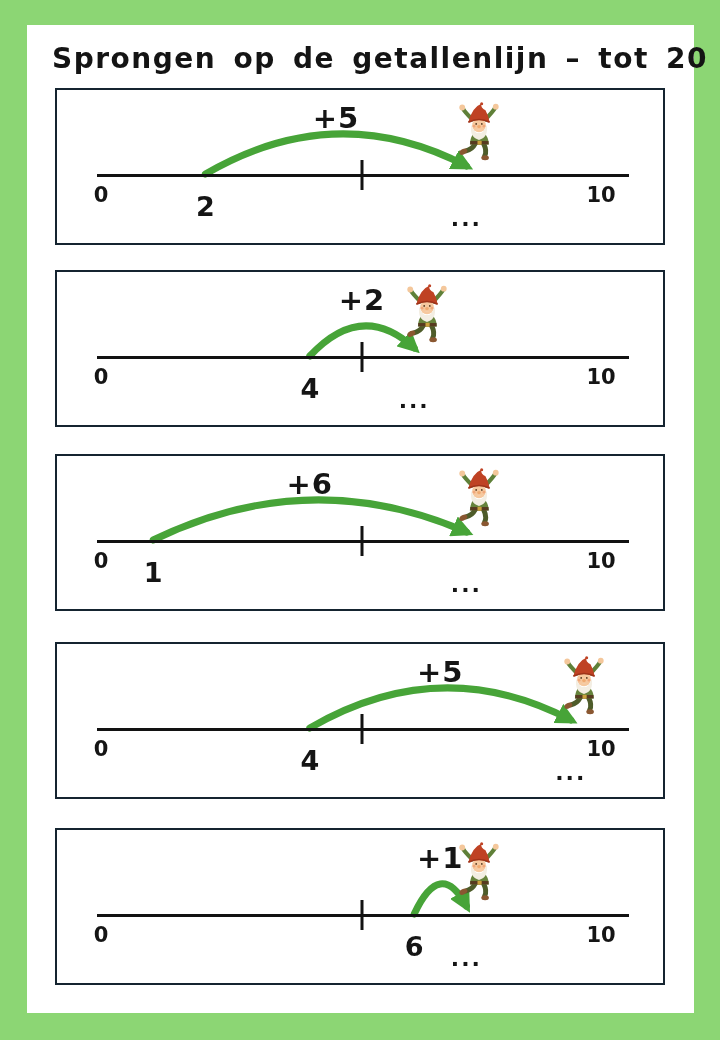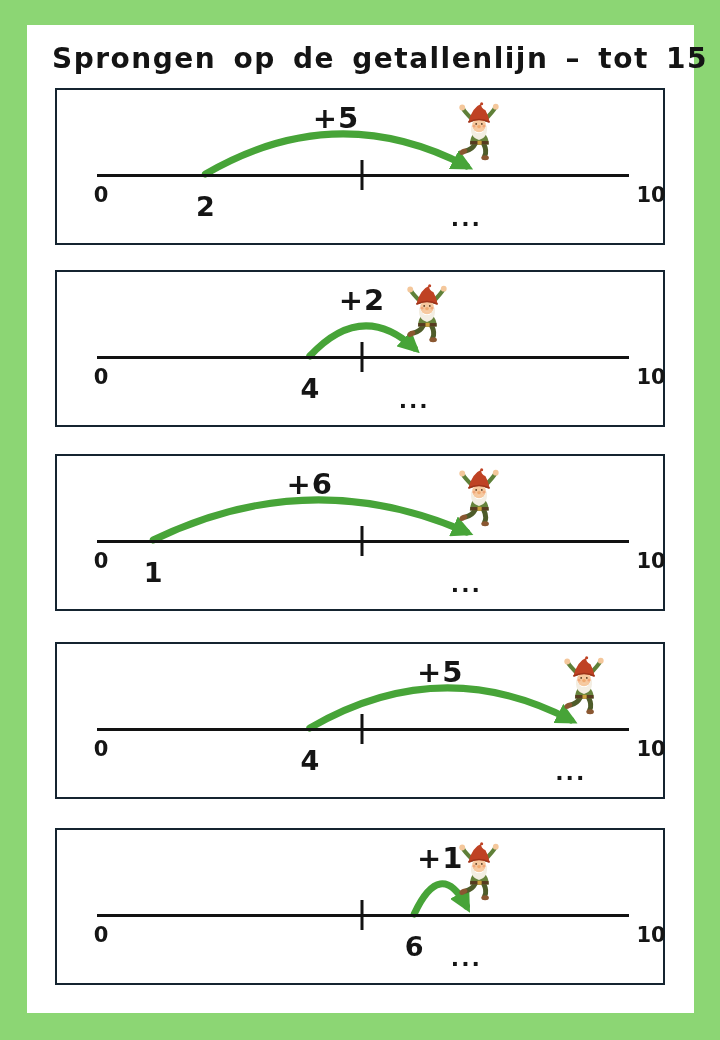--- a/index.html
+++ b/index.html
@@ -33,31 +33,31 @@
     position:absolute; left:40px; top:84px;
     width:532px; height:3px; background:#121212;
   }
   .tick {
     position:absolute; top:70px;
     width:3px; height:30px; background:#121212;
     transform:translateX(-50%);
   }
   .lbl { position:absolute; color:#151515; line-height:1; white-space:nowrap; }
   .zero { left:44px; top:95px; font-size:21px; font-weight:bold; transform:translateX(-50%); }
-  .ten  { left:594px; top:95px; font-size:21px; font-weight:bold; transform:translateX(-50%); }
+  .ten  { left:544px; top:95px; font-size:21px; font-weight:bold; transform:translateX(-50%); }
   .start-num { top:103px; font-size:27px; font-weight:bold; transform:translateX(-50%); }
   .jump { top:14px; font-size:29px; font-weight:bold; letter-spacing:1px; transform:translateX(-50%); }
   .dots { top:118px; font-size:22px; font-weight:bold; letter-spacing:2px; transform:translateX(-50%); }
   .gnome { position:absolute; top:11px; width:46px; height:61px; }
 </style>
 </head>
 <body>
 
 <div class="page">
-  <h1 class="title">Sprongen op de getallenlijn – tot 15</h1>
+  <h1 class="title">Sprongen op de getallenlijn – tot 20</h1>
 
   <section class="panel p1">
     <svg class="arc-svg" viewBox="0 0 606 153" width="606" height="153">
         <defs>
           <marker id="ah0" viewBox="0 0 10 10" refX="6.5" refY="5" markerWidth="3.1" markerHeight="3.1" orient="auto">
             <path d="M0,0 L10,5 L0,10 z" fill="#47a438"></path>
           </marker>
         </defs>
         <path d="M 148.4 84 Q 278.90000000000003 8 409.40000000000003 76" fill="none" stroke="#47a438" stroke-width="7" stroke-linecap="round" marker-end="url(#ah0)"></path>
       </svg>

